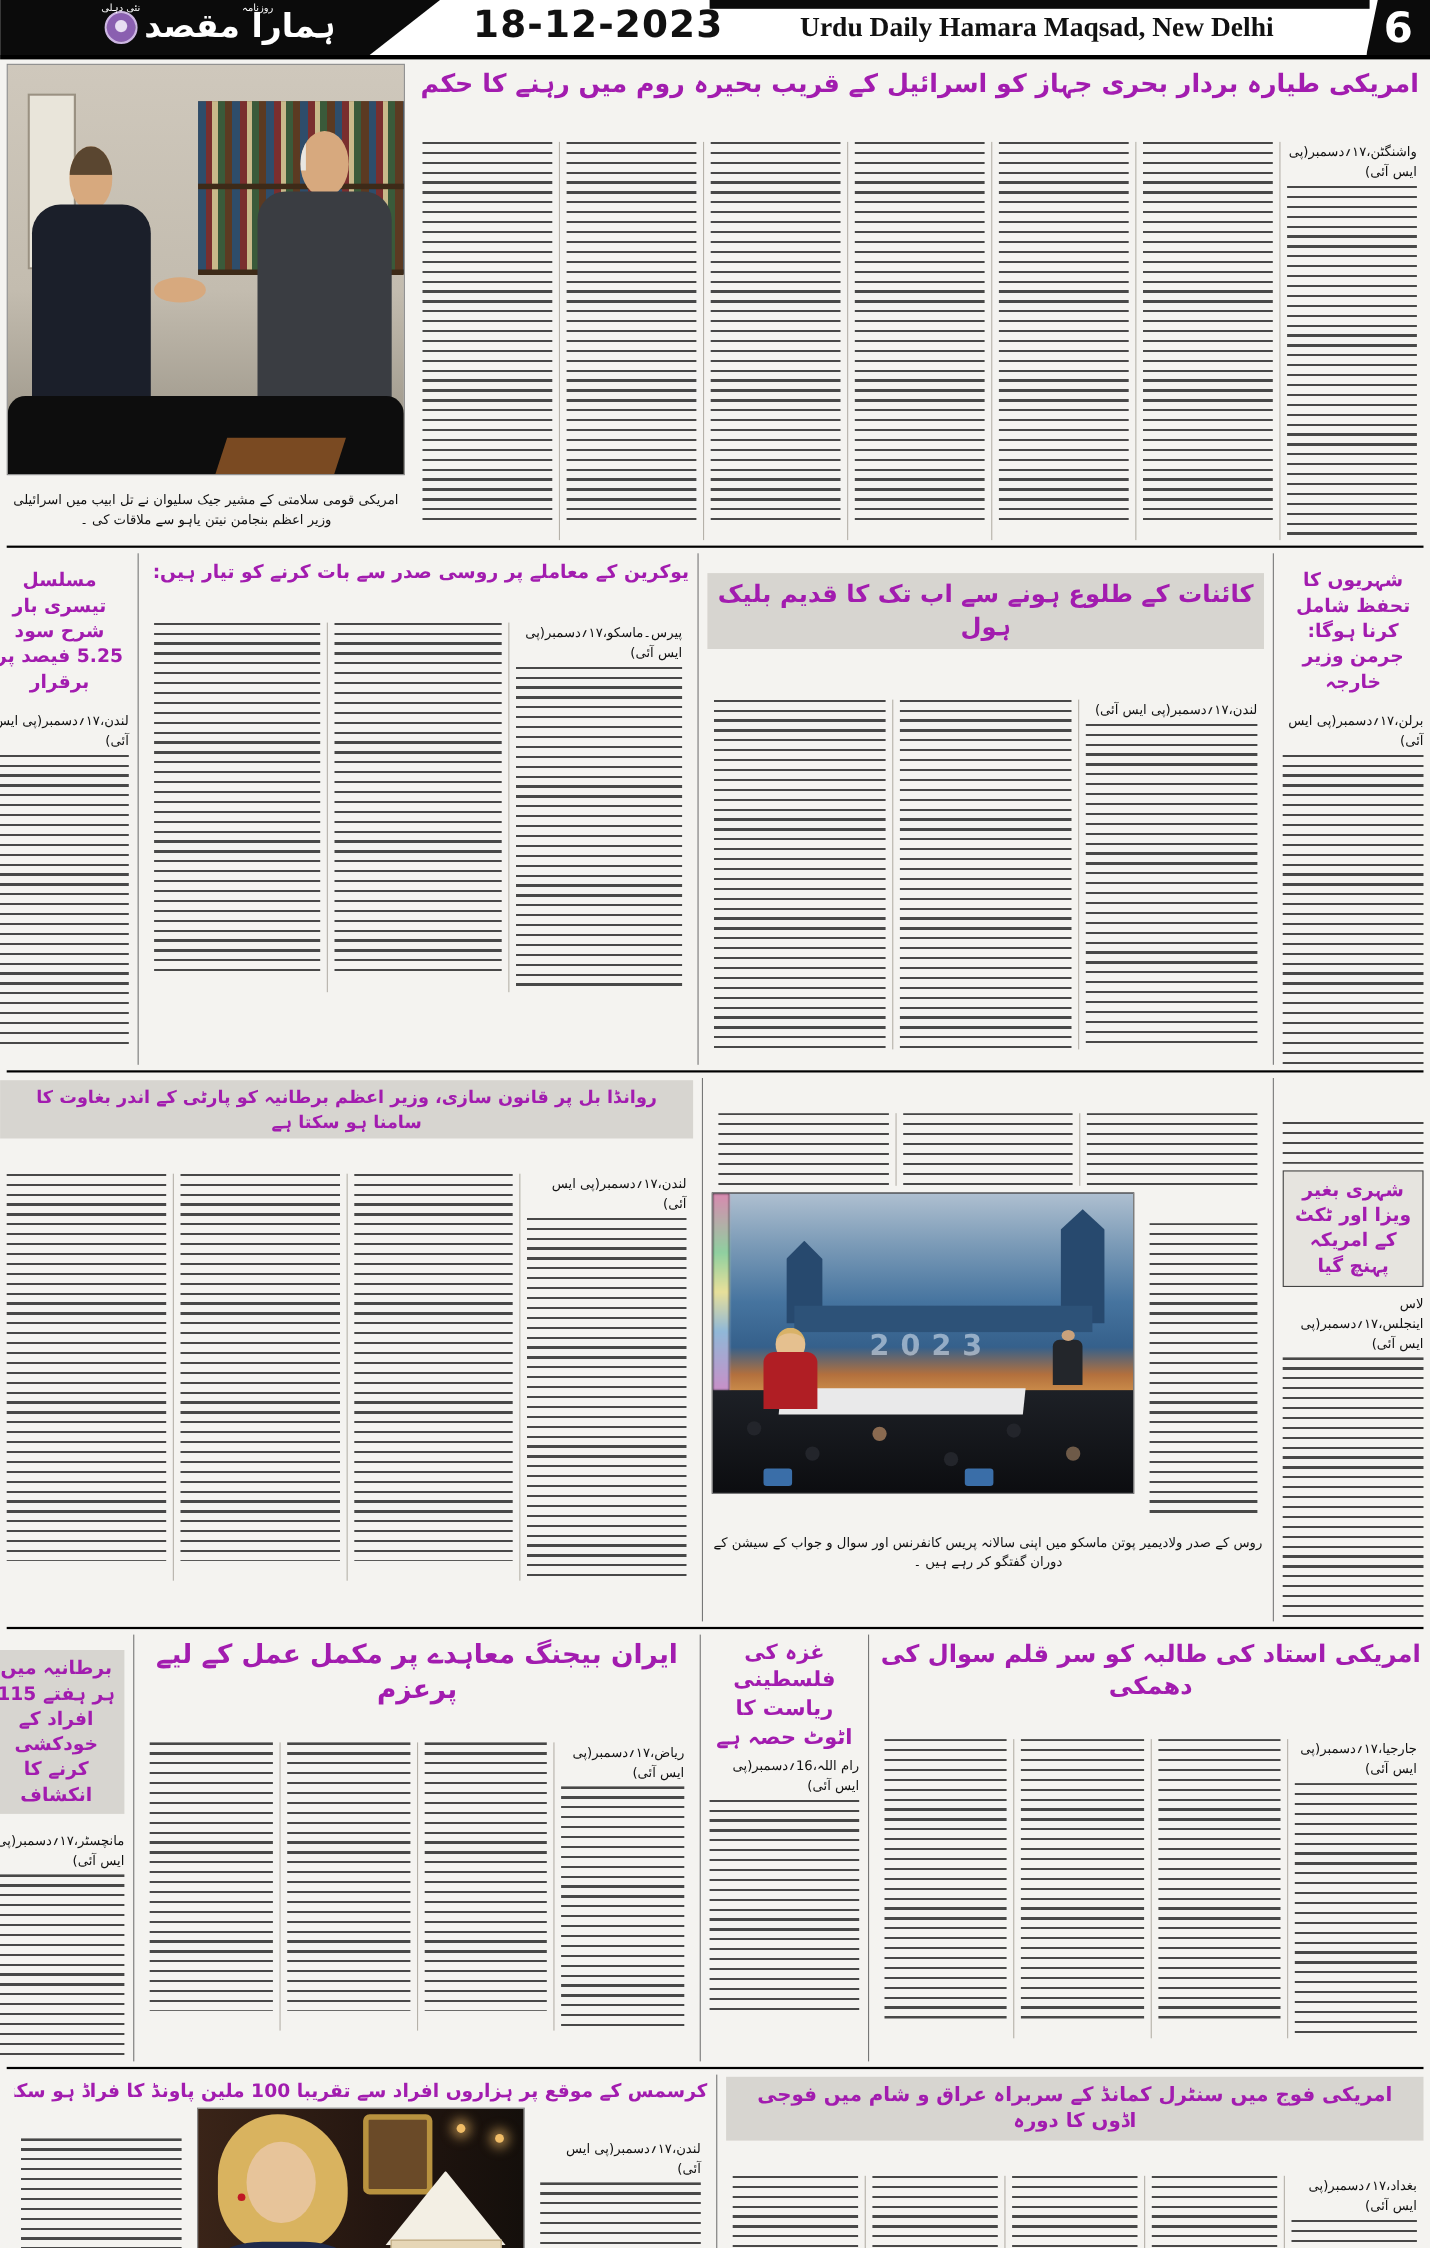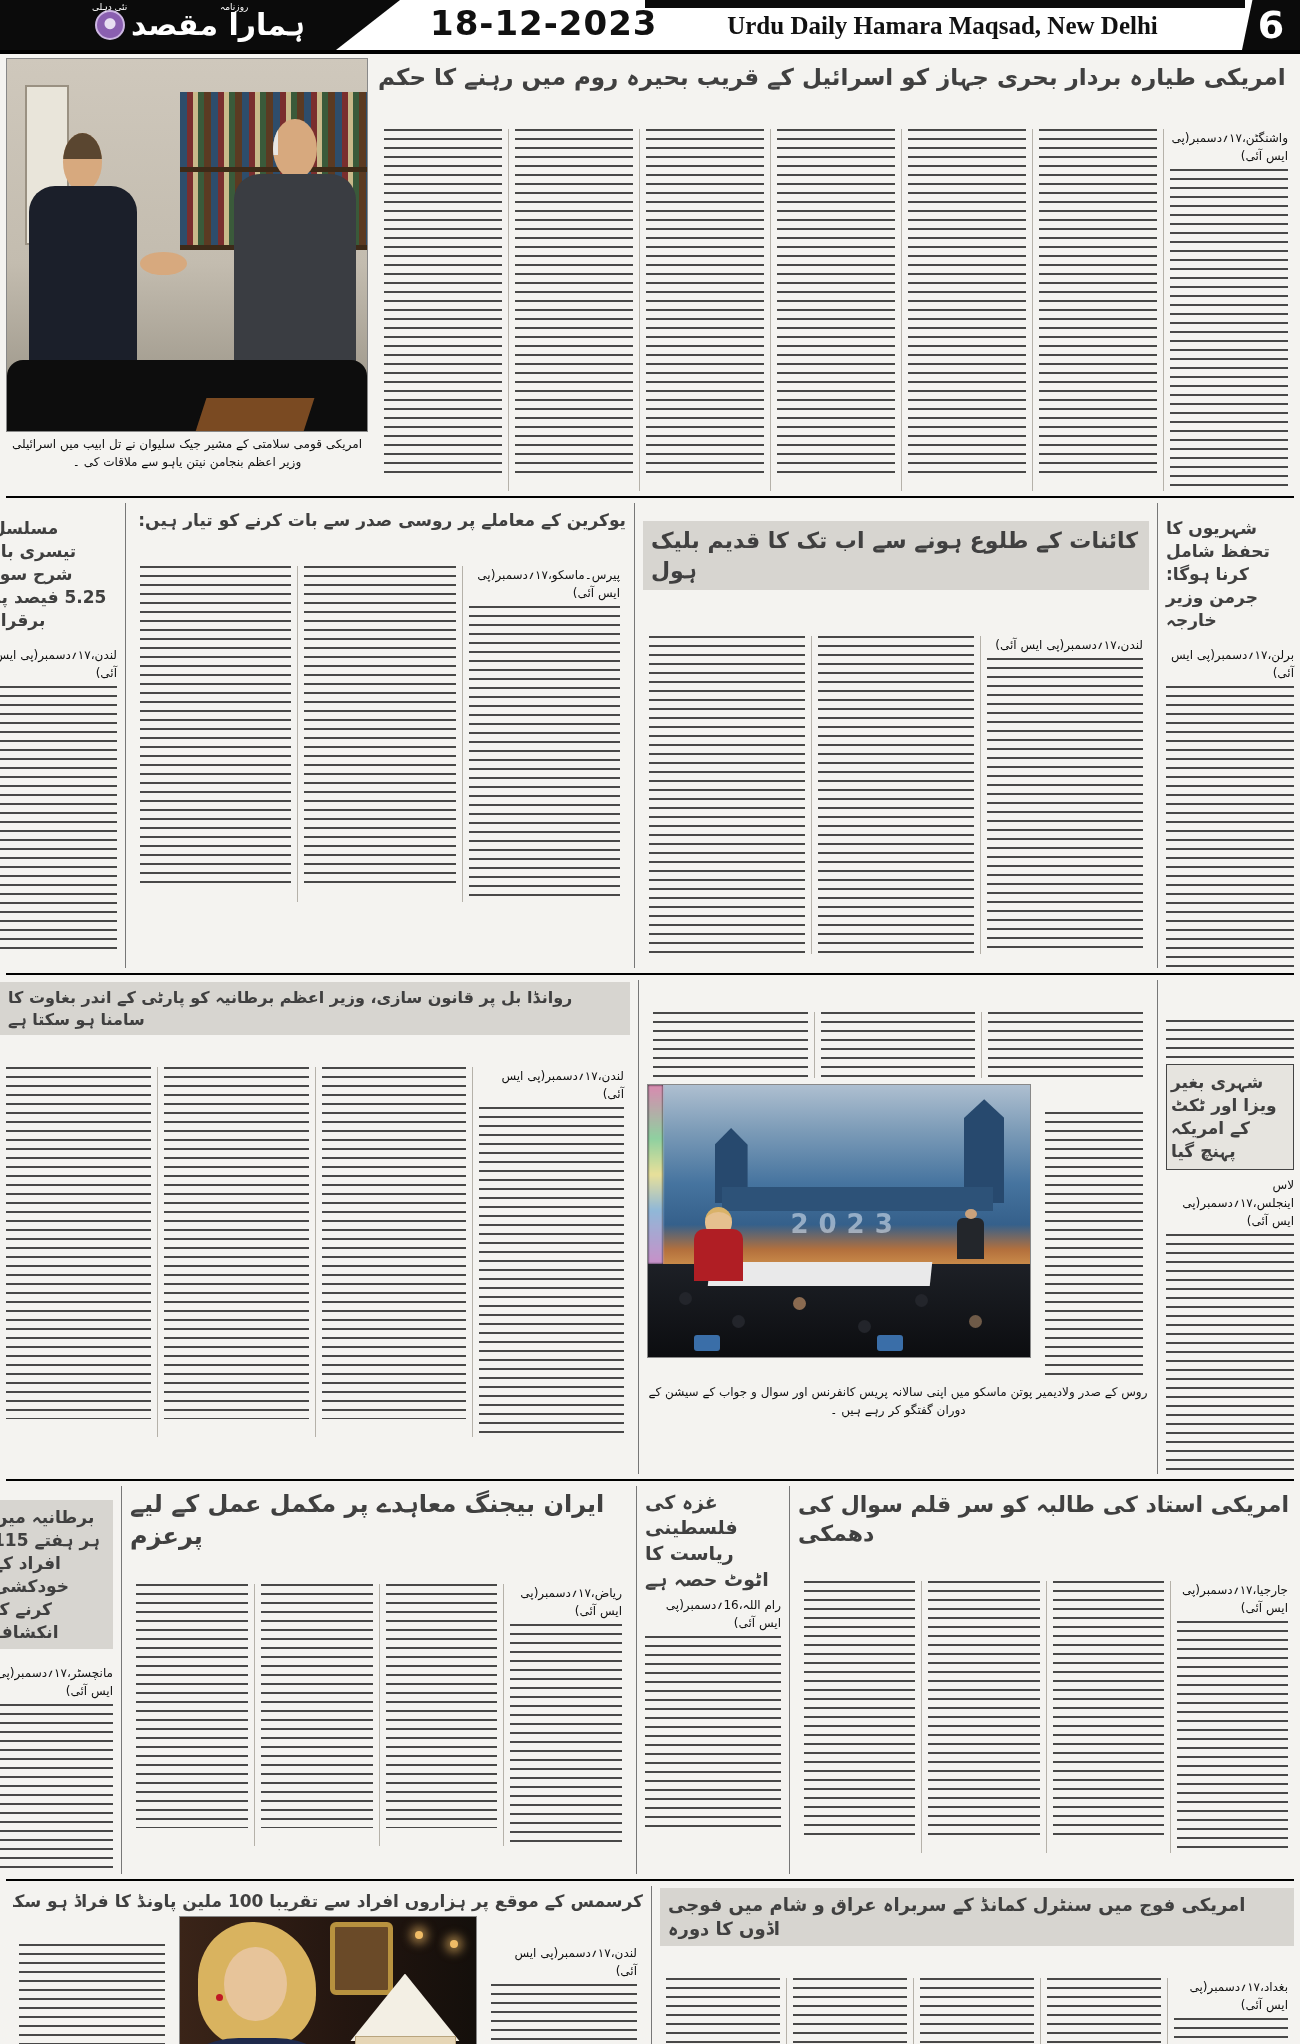--- a/index.html
+++ b/index.html
@@ -18,28 +18,28 @@
   .mh-topbar{position:absolute;left:645px;top:0;width:600px;height:8px;background:#0b0b0b;}
   .mh-entitle{position:absolute;left:655px;top:12px;width:575px;text-align:center;
               font-family:"Liberation Serif",serif;font-weight:bold;font-size:25px;}
   .mh-pagebox{position:absolute;right:0;top:0;width:58px;height:50px;background:#0b0b0b;color:#fff;
               display:flex;align-items:center;justify-content:center;font-size:38px;font-weight:bold;
               clip-path:polygon(18% 0,100% 0,100% 100%,0 100%);}
   
   .hrule{height:2px;background:#000;margin:5px 6px;}
   .band{display:flex;padding:0 6px;gap:8px;align-items:stretch;}
   .band > section + section{border-right:1px solid #777;padding-right:8px;}
-  .headline{font-weight:bold;text-align:left;line-height:1.35;color:#404040;}
+  .headline{font-weight:bold;text-align:center;line-height:1.35;color:#a21caf;}
   .headline.gray{background:#d7d5d0;padding:5px 8px;}
   .dateline{font-size:12px;line-height:1.5;margin-bottom:4px;text-align:right;}
   .cols{display:flex;margin-top:4px;}
   .col{flex:1;padding:0 6px;margin-top:28px;}
   .col + .col{border-right:1px solid #b5b1a9;}
   .fill{background-image:repeating-linear-gradient(to bottom,#2a2a2a 0 2px,rgba(0,0,0,0) 2px 9px);opacity:.85;}
-  .caption{font-size:12px;line-height:1.5;text-align:center;margin-top:3px;}
+  .caption{font-size:12px;line-height:1.5;text-align:center;margin-top:13px;}
   
   .lead{display:flex;gap:10px;padding:4px 6px 0 6px;}
   .lead-main{flex:1;}
   .lead-main .headline{font-size:23px;margin:4px 0 8px 0;white-space:nowrap;overflow:hidden;}
   .lead-photo-wrap{width:362px;flex:none;}
   .photo{position:relative;overflow:hidden;border:1px solid #888;}
   .lead-photo{width:360px;height:372px;background:linear-gradient(180deg,#cfc8bc 0%,#c3bcaf 55%,#938d80 100%);}
   .lp-frame{position:absolute;left:5%;top:7%;width:11%;height:42%;background:#e9e5da;border:2px solid #9a9182;}
   .lp-shelf{position:absolute;right:0;top:9%;width:52%;height:42%;background:#6b4f33;
             background-image:repeating-linear-gradient(90deg,#2e4d6b 0 7px,#7a2e2e 7px 13px,#c9b98a 13px 18px,#3a5a3a 18px 24px,#5b3a22 24px 31px);}

